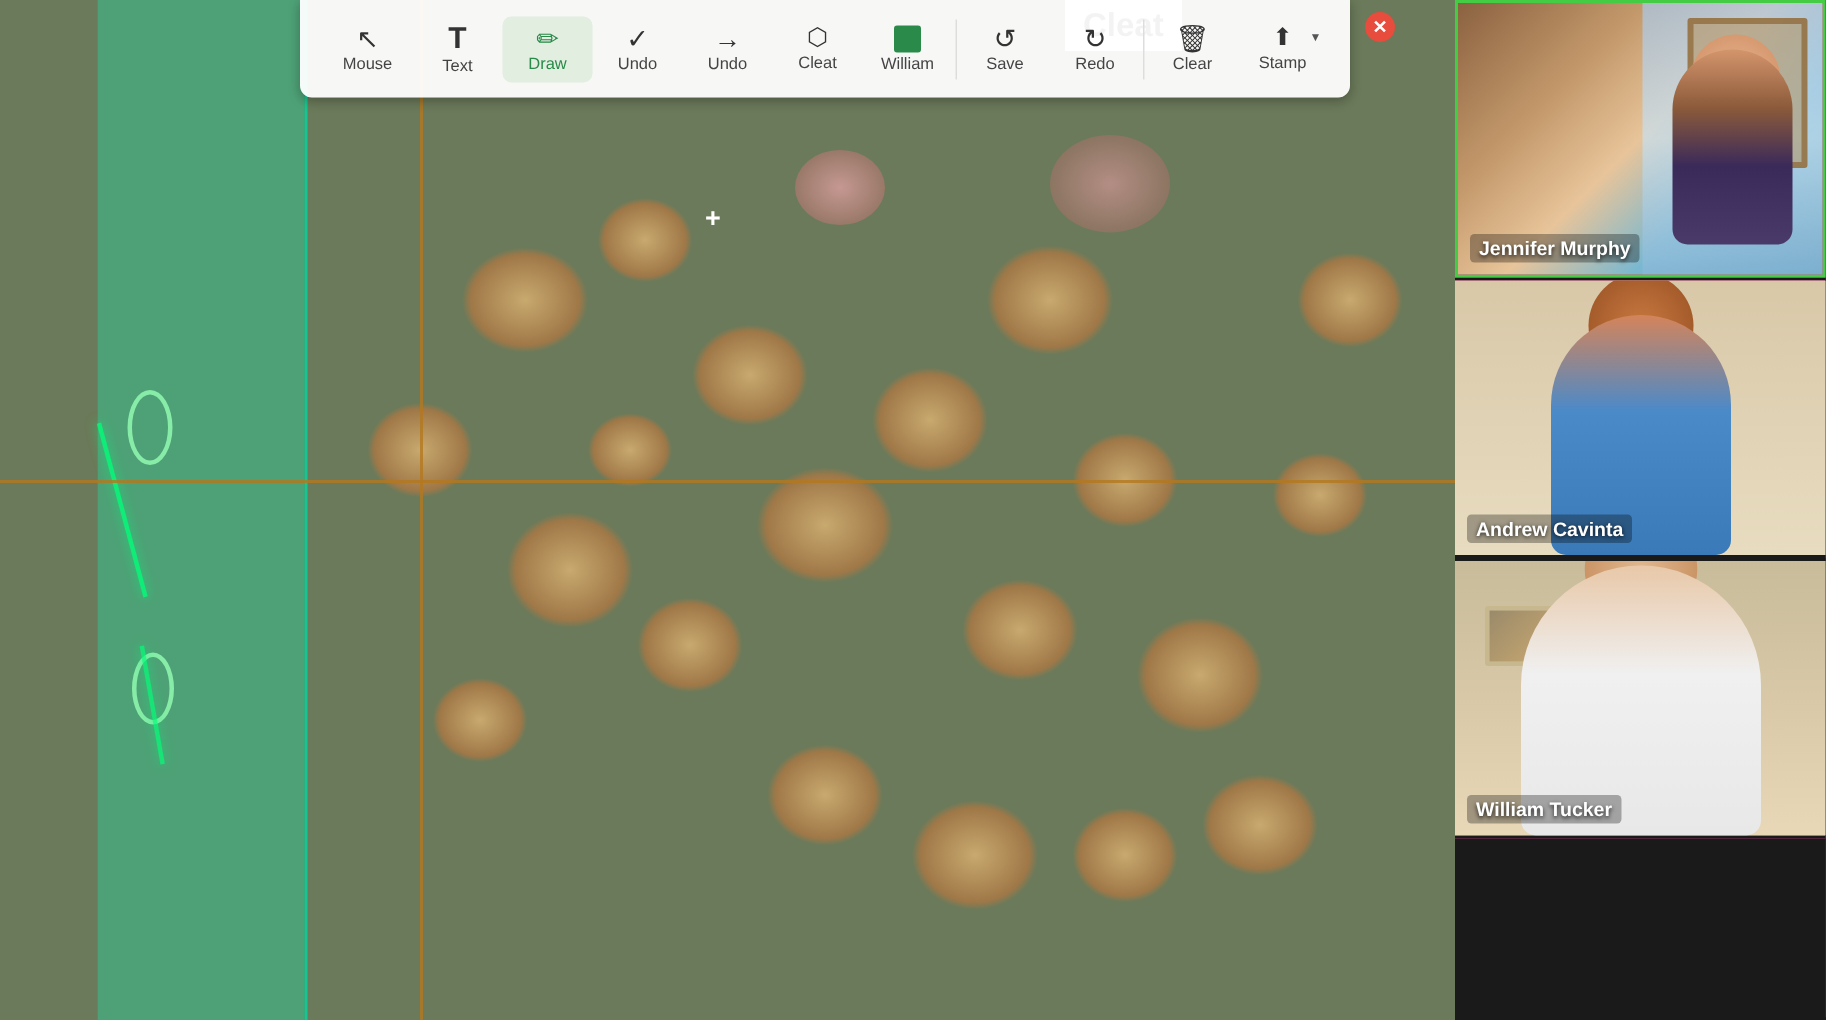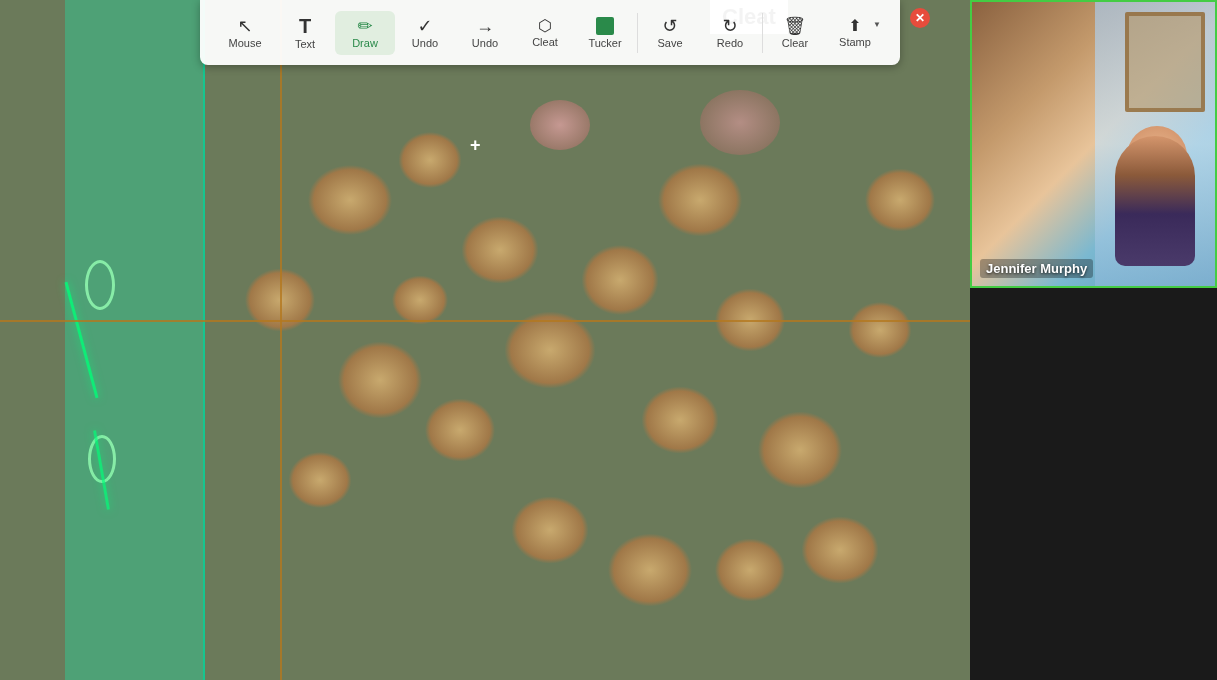--- a/index.html
+++ b/index.html
@@ -226,21 +226,21 @@
       height: 680px;
       background: #1a1a1a;
       display: flex;
       flex-direction: column;
       gap: 2px;
     }
 
     .participant-tile {
       position: relative;
       width: 247px;
-      height: 288px;
+      height: 185px;
       overflow: hidden;
       background: #ec4899;
       border-bottom: 2px solid #1a1a1a;
     }
 
     .participant-tile.active {
       border: 2px solid #44cc44;
     }
 
     
@@ -479,21 +479,21 @@
     <div class="toolbar-item">
       <span class="toolbar-icon">→</span>
       <span class="toolbar-label">Undo</span>
     </div>
     <div class="toolbar-item">
       <span class="toolbar-icon" style="font-size:16px;">⬡</span>
       <span class="toolbar-label">Cleat</span>
     </div>
     <div class="toolbar-item format">
       <div class="format-square"></div>
-      <span class="toolbar-label">Tucker</span>
+      <span class="toolbar-label">William</span>
     </div>
     <div class="toolbar-divider"></div>
     <div class="toolbar-item">
       <span class="toolbar-icon">↺</span>
       <span class="toolbar-label">Save</span>
     </div>
     <div class="toolbar-item">
       <span class="toolbar-icon">↻</span>
       <span class="toolbar-label">Redo</span>
     </div>
@@ -519,14 +519,34 @@
 
       <div style="position:absolute; top:0; right:0; width:120px; height:100%; background: linear-gradient(180deg, #a8c8e8 0%, #c8e0f0 50%, #8ab8d8 100%); opacity:0.7;"></div>
       <div style="position:absolute; top:10px; right:10px; width:80px; height:100px; background: rgba(180,140,80,0.5); border: 4px solid rgba(140,100,50,0.7); border-radius: 2px;"></div>
 
       <div class="p1-face"></div>
       <div class="p1-person"></div>
     </div>
     <span class="participant-name">Jennifer Murphy</span>
   </div>
 
-
+  <div class="participant-tile">
+    <div class="p2-bg">
+      <div style="position:absolute; top:0; left:0; right:0; bottom:0; background: linear-gradient(180deg, #d8c8a8 0%, #e8dcc0 100%);"></div>
+
+      <div class="p2-face"></div>
+      <div class="p2-person"></div>
+    </div>
+    <span class="participant-name">Andrew Cavinta</span>
+  </div>
+
+  <div class="participant-tile">
+    <div class="p3-bg">
+      <div style="position:absolute; top:0; left:0; right:0; bottom:0; background: linear-gradient(180deg, #c8bc9a 0%, #d8c8a8 50%, #e8d8b8 100%);"></div>
+
+      <div class="p3-picture"></div>
+
+      <div class="p3-face"></div>
+      <div class="p3-person"></div>
+    </div>
+    <span class="participant-name">William Tucker</span>
+  </div>
 </div>
 
 </body></html>

